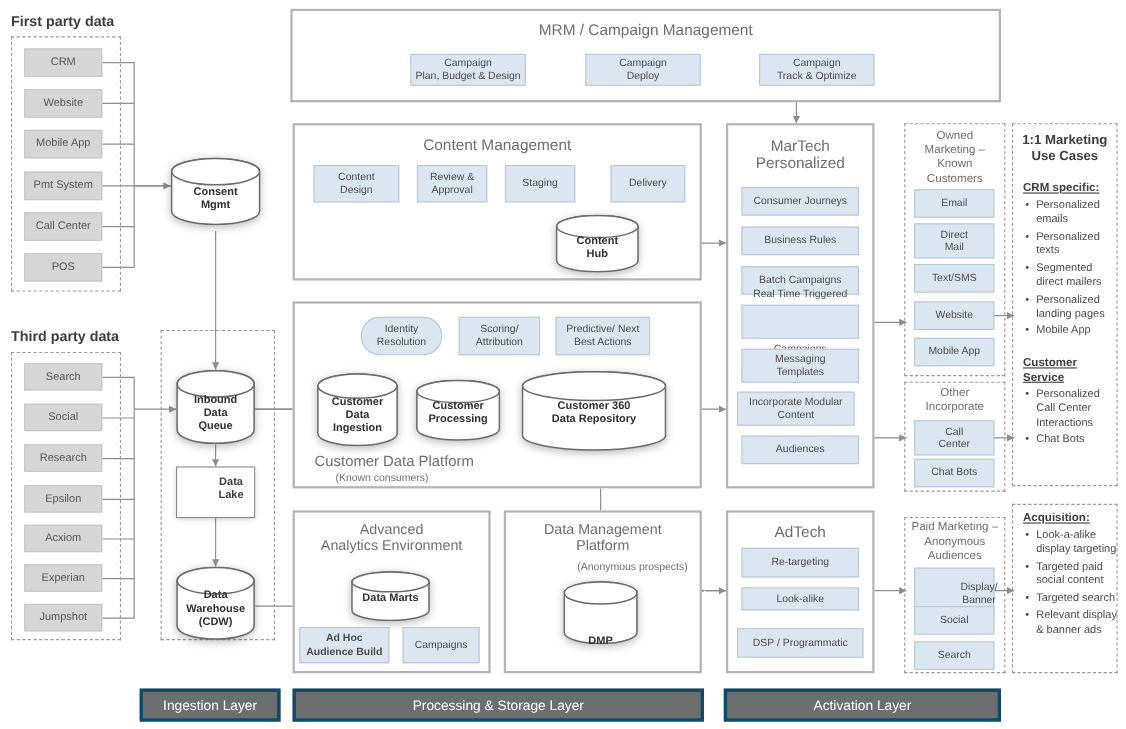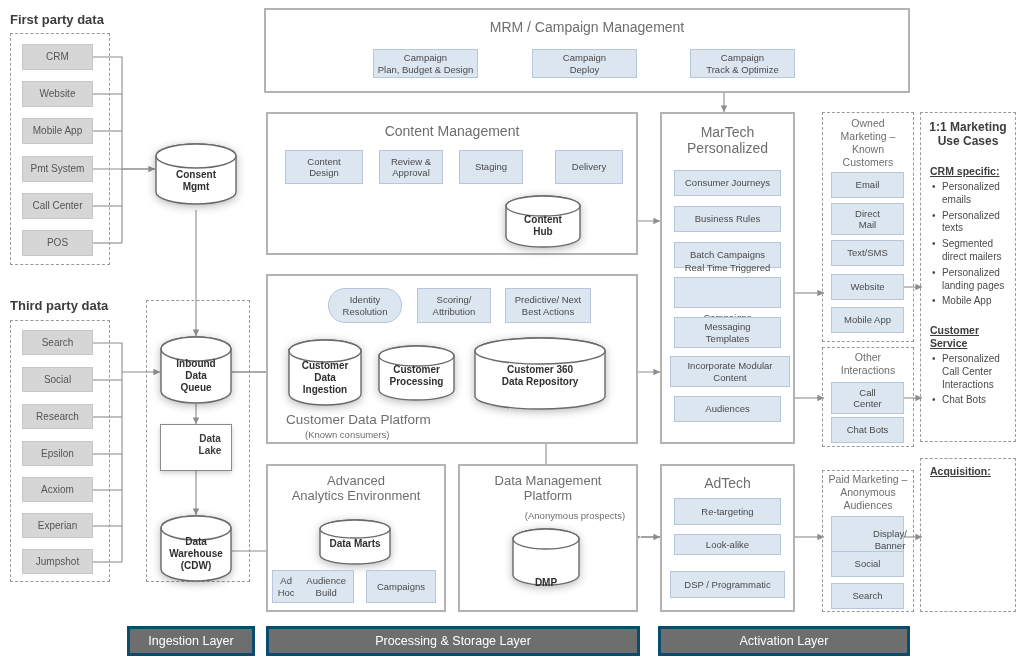--- a/index.html
+++ b/index.html
@@ -304,21 +304,21 @@
   <div class="cyl" style="left:319px;top:519px;width:72px;height:46px;">
     <svg width="72" height="46" viewBox="0 0 72 46">
       <path d="M1,10 a35,9 0 0 1 70,0 v26 a35,9 0 0 1 -70,0 z" fill="#fff" stroke="#6a6a6a" stroke-width="1.4"></path>
       <ellipse cx="36" cy="10" rx="35" ry="9" fill="#fff" stroke="#6a6a6a" stroke-width="1.4"></ellipse>
     </svg>
     <div class="cyl-label" style="top:19px;">
       <div>Data Marts</div>
     </div>
   </div>
 
-  <div class="abs bbox" style="left:272px;top:570px;width:82px;height:33px;flex-direction:row;">
+  <div class="abs bbox" style="left:272px;top:570px;width:82px;height:33px;flex-direction:column;font-weight:bold;">
     <span>Ad Hoc</span>
     <span>Audience Build</span>
   </div>
   <div class="abs bbox" style="left:366px;top:570px;width:70px;height:33px;">Campaigns</div>
 
   <div class="abs panel" style="left:458px;top:464px;width:180px;height:148px;"></div>
   <div class="abs ptitle" style="left:458px;top:474px;width:180px;">
     <div>Data Management</div>
     <div>Platform</div>
   </div>
@@ -343,21 +343,21 @@
   <div class="abs bbox" style="left:674px;top:206px;width:107px;height:26px;">Business Rules</div>
   <div class="abs bbox" style="left:674px;top:242px;width:107px;height:26px;">Batch Campaigns</div>
   <div class="abs bbox" style="left:674px;top:277px;width:107px;height:31px;flex-direction:column;gap:38px;">
     <span>Real Time Triggered</span>
     <span>Campaigns</span>
   </div>
   <div class="abs bbox" style="left:674px;top:317px;width:107px;height:31px;flex-direction:column;">
     <span>Messaging</span>
     <span>Templates</span>
   </div>
-  <div class="abs bbox" style="left:670px;top:356px;width:120px;height:31px;flex-direction:column;">
+  <div class="abs bbox" style="left:670px;top:356px;width:107px;height:31px;flex-direction:column;">
     <span>Incorporate Modular</span>
     <span>Content</span>
   </div>
   <div class="abs bbox" style="left:674px;top:396px;width:107px;height:26px;">Audiences</div>
 
   <div class="abs panel" style="left:660px;top:464px;width:135px;height:148px;"></div>
   <div class="abs ptitle big" style="left:660px;top:475px;width:135px;">AdTech</div>
   <div class="abs bbox" style="left:674px;top:498px;width:107px;height:27px;">Re-targeting</div>
   <div class="abs bbox" style="left:674px;top:534px;width:107px;height:21px;">Look-alike</div>
   <div class="abs bbox" style="left:670px;top:571px;width:115px;height:27px;">DSP / Programmatic</div>
@@ -374,21 +374,21 @@
     <span>Direct</span>
     <span>Mail</span>
   </div>
   <div class="abs bbox" style="left:831px;top:240px;width:73px;height:26px;">Text/SMS</div>
   <div class="abs bbox" style="left:831px;top:274px;width:73px;height:26px;">Website</div>
   <div class="abs bbox" style="left:831px;top:307px;width:73px;height:26px;">Mobile App</div>
 
   <div class="abs dashed" style="left:822px;top:347px;width:92px;height:100px;"></div>
   <div class="abs ptitle" style="left:822px;top:351px;width:92px;font-size:10.5px;line-height:1.25;">
     <div>Other</div>
-    <div>Interactions</div>
+    <div>Incorporate</div>
   </div>
   <div class="abs bbox" style="left:831px;top:382px;width:73px;height:32px;flex-direction:column;">
     <span>Call</span>
     <span>Center</span>
   </div>
   <div class="abs bbox" style="left:831px;top:417px;width:73px;height:26px;">Chat Bots</div>
 
   <div class="abs dashed" style="left:822px;top:470px;width:92px;height:142px;"></div>
   <div class="abs ptitle" style="left:820px;top:473px;width:96px;font-size:10.5px;line-height:1.25;">
     <div>Paid Marketing –</div>
@@ -419,18 +419,24 @@
     <div>Customer</div>
     <div>Service</div>
   </div>
   <ul class="abs uc-list" style="left:932px;top:353px;width:84px;">
     <li>Personalized Call Center Interactions</li>
     <li>Chat Bots</li>
   </ul>
 
   <div class="abs dashed" style="left:920px;top:458px;width:96px;height:154px;"></div>
   <div class="abs uc-head" style="left:930px;top:465px;">Acquisition:</div>
+  <ul class="abs uc-list" style="left:932px;top:481px;width:84px;">
+    <li>Look-a-alike display targeting</li>
+    <li>Targeted paid social content</li>
+    <li>Targeted search</li>
+    <li>Relevant display &amp; banner ads</li>
+  </ul>
 
   <div class="abs layerbar" style="left:127px;top:626px;width:128px;height:30px;">Ingestion Layer</div>
   <div class="abs layerbar" style="left:266px;top:626px;width:374px;height:30px;">Processing &amp; Storage Layer</div>
   <div class="abs layerbar" style="left:658px;top:626px;width:252px;height:30px;">Activation Layer</div>
 
 </div>
 
 </body></html>

